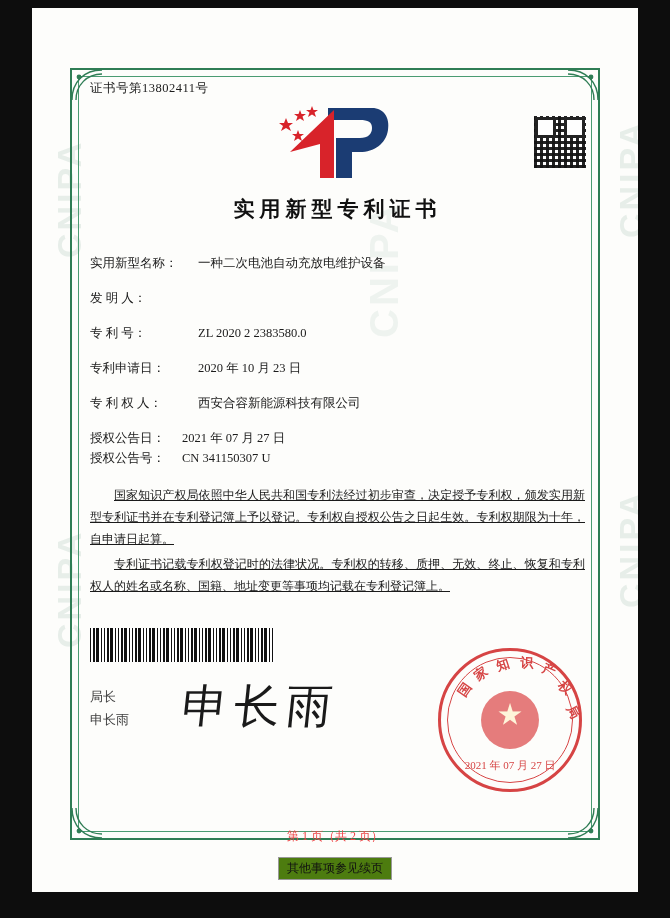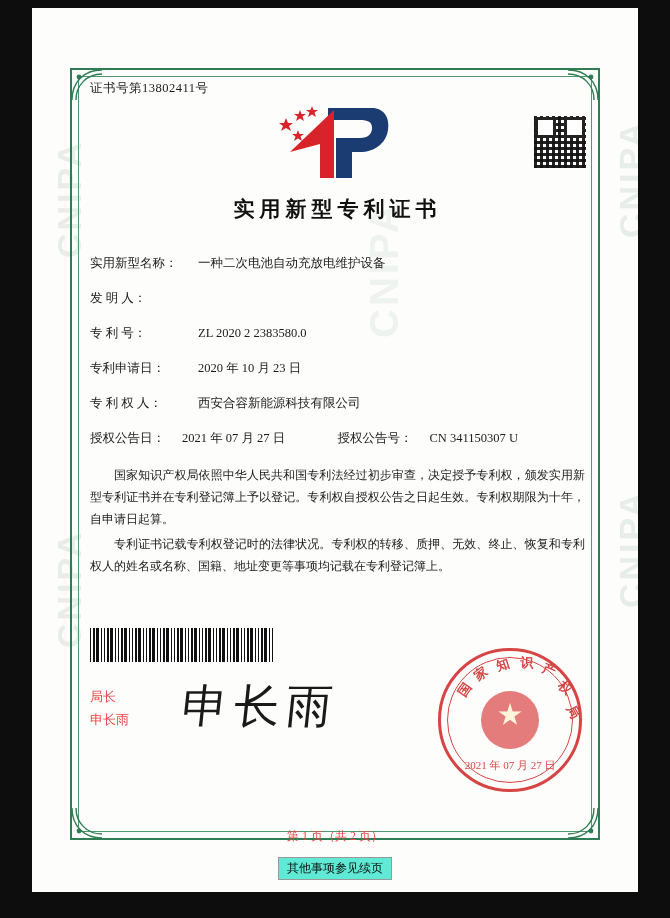--- a/index.html
+++ b/index.html
@@ -70,37 +70,37 @@
   .title{
     text-align:center;font-size:21px;letter-spacing:5px;margin-top:98px;
     color:#111;font-weight:bold;font-family:"Liberation Serif","DejaVu Serif",serif;
   }
 
   .fields{margin-top:30px;font-size:12.5px;color:#1b1b1b;line-height:1.6;}
   .row{display:flex;margin-bottom:15px;align-items:flex-start;}
   .lab{width:108px;flex:none;letter-spacing:0;}
   .val{flex:1;}
   .val .l2{display:block;}
-  .row2col{display:flex;margin-bottom:0;}
+  .row2col{display:flex;margin-bottom:0;flex-direction:column;}
   .row2col .half{display:flex;flex:1;}
   .row2col .lab{width:92px;}
 
   .para{margin-top:16px;font-size:12px;line-height:1.85;color:#1b1b1b;text-align:justify;}
-  .para p{margin:0 0 2px 0;text-indent:24px;}
+  .para p{margin:0 0 2px 0;text-indent:24px;text-decoration:underline;}
 
   
   .barcode{
     position:absolute;left:58px;top:620px;width:185px;height:34px;
     background:repeating-linear-gradient(90deg,
       #111 0 1px,#fff 1px 3px,#111 3px 5px,#fff 5px 6px,
       #111 6px 9px,#fff 9px 11px,#111 11px 12px,#fff 12px 14px);
   }
 
   
-  .sig-labels{position:absolute;left:58px;top:678px;font-size:13px;line-height:1.75;color:#ef4444;}
+  .sig-labels{position:absolute;left:58px;top:678px;font-size:13px;line-height:1.75;color:#404040;}
   .sig{
     position:absolute;left:150px;top:668px;font-size:46px;color:#1a1a1a;
     font-family:"DejaVu Serif",serif;letter-spacing:6px;
     transform:skewX(-6deg);
   }
 
   
   .seal{
     position:absolute;right:56px;top:640px;width:138px;height:138px;border-radius:50%;
     border:3px solid #d12b2b;opacity:.88;
@@ -121,21 +121,21 @@
   .seal-text span{position:absolute;width:20px;text-align:center;}
   .seal-date{
     position:absolute;left:50%;bottom:16px;transform:translateX(-50%);
     font-size:11px;color:#d12b2b;white-space:nowrap;
   }
 
   .page-no{position:absolute;left:0;right:0;top:820px;text-align:center;font-size:12px;color:#ef4444;}
 
   .footer-note{
     position:absolute;left:50%;transform:translateX(-50%);bottom:12px;
-    font-size:12px;color:#111;border:1px solid #999;padding:2px 8px;background:#5eead4;
+    font-size:12px;color:#111;border:1px solid #999;padding:2px 8px;background:#4d7c0f;
   }
 </style>
 </head>
 <body>
 
 <div class="screen">
   <div class="cert">
 
     <div class="wm w1">CNIPA</div>
     <div class="wm w2">CNIPA</div>

